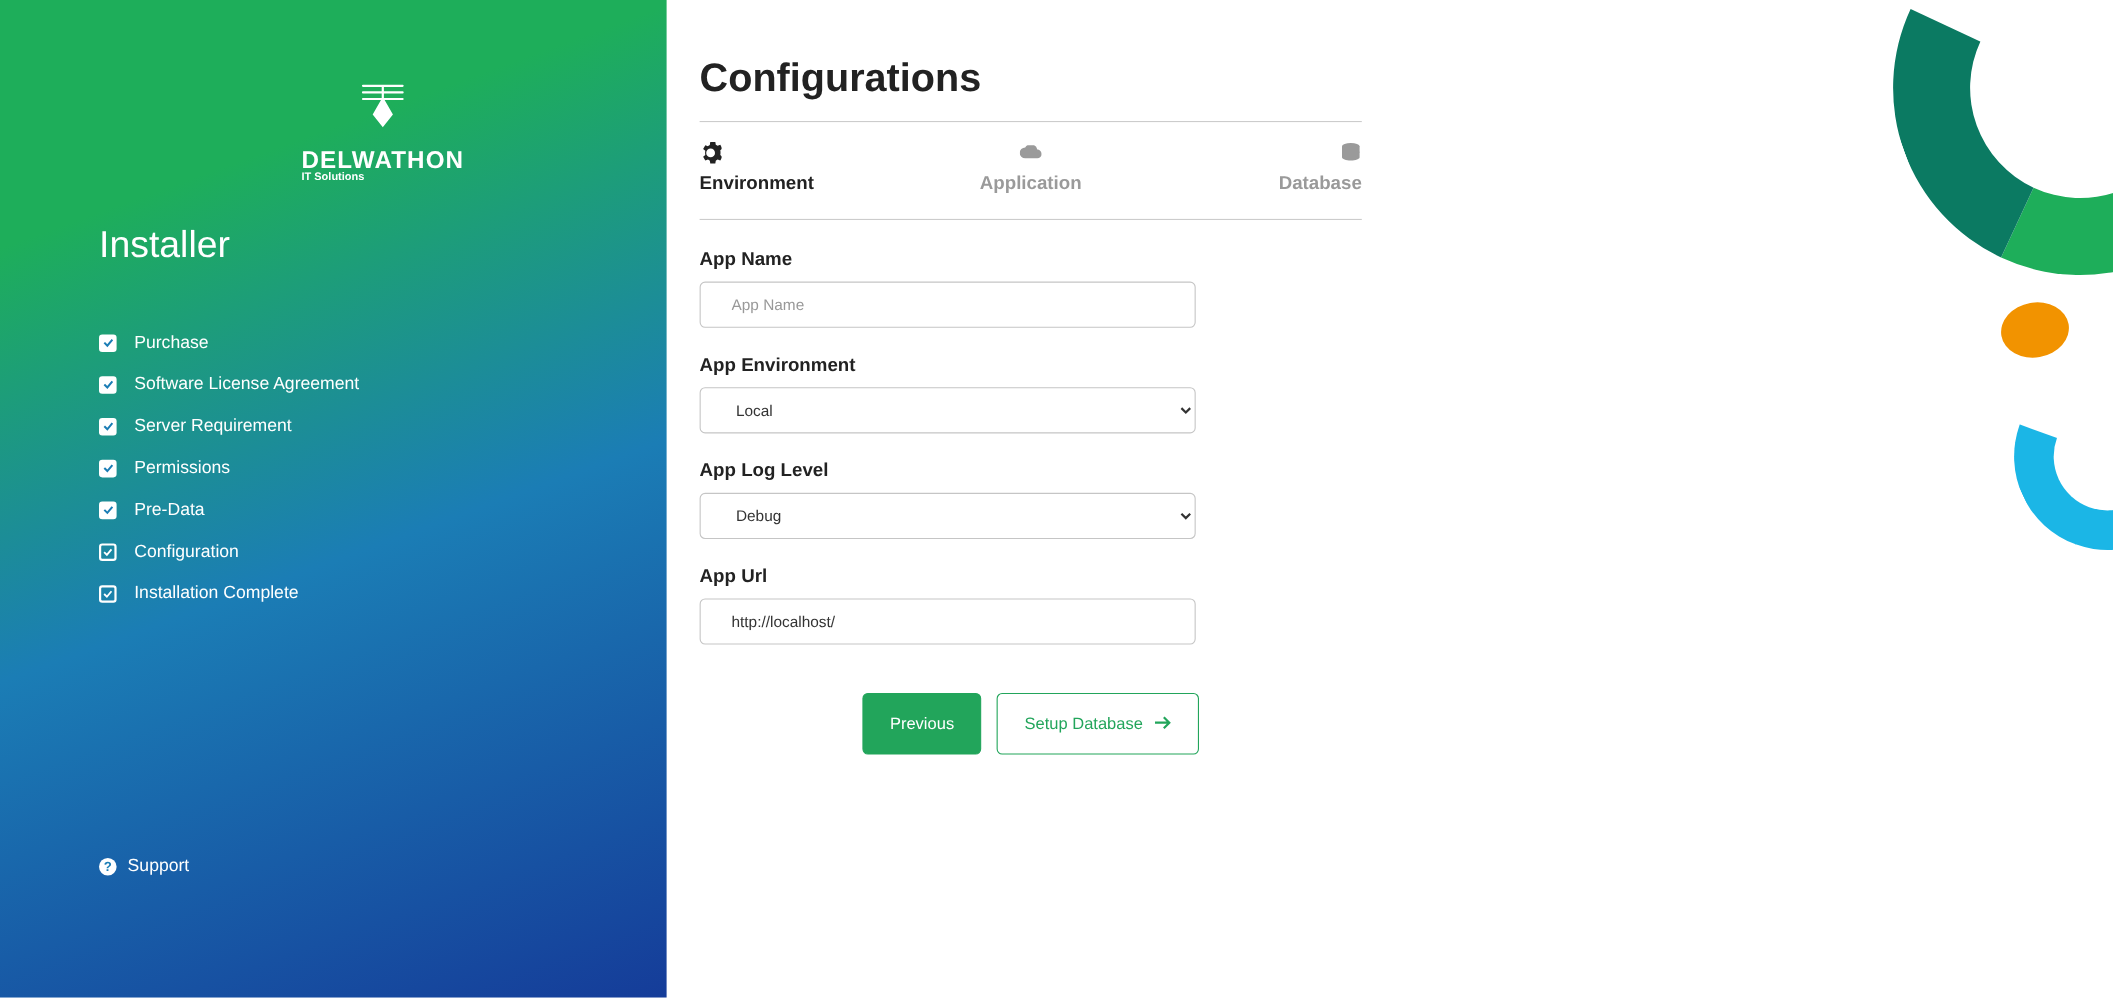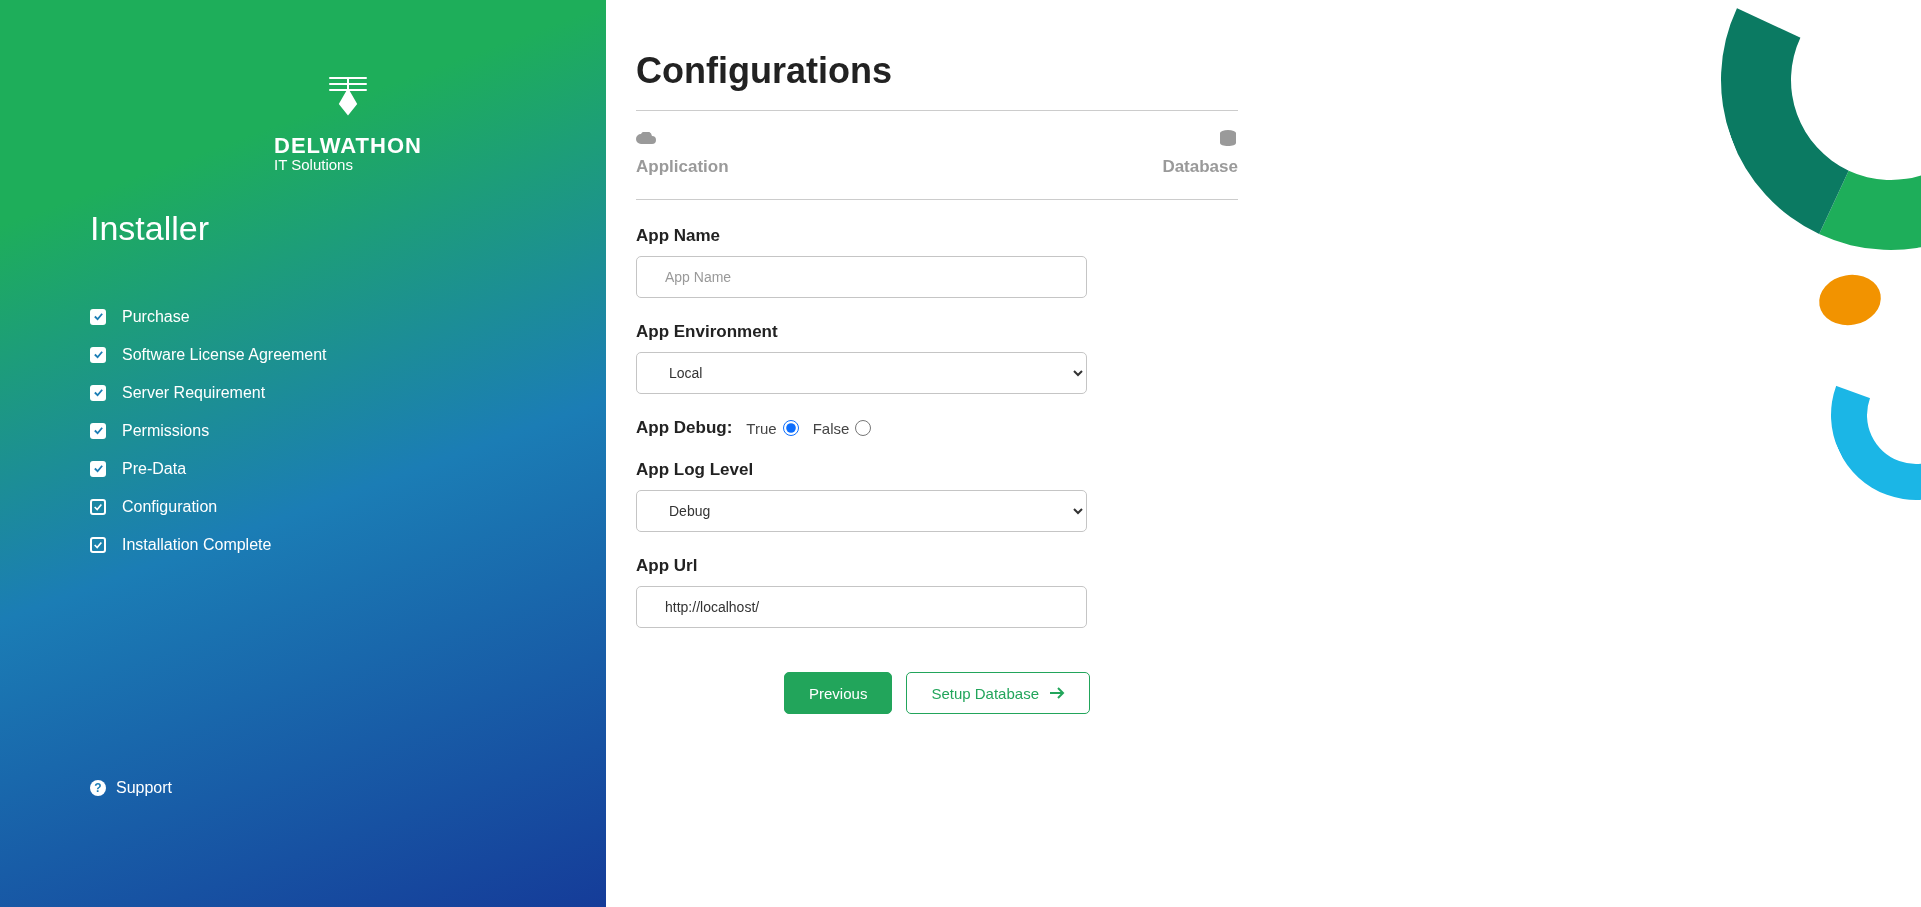--- a/index.html
+++ b/index.html
@@ -30,22 +30,22 @@
     width: 48px; height: 48px;
     color: #fff;
   }
   .logo-text-1 {
     font-size: 22px;
     font-weight: 800;
     letter-spacing: 1px;
     line-height: 1.05;
   }
   .logo-text-2 {
-    font-size: 15px;
-    font-weight: 400;
+    font-size: 10px;
+    font-weight: 700;
     line-height: 1.05;
   }
   .installer-title {
     font-size: 34px;
     font-weight: 400;
     margin-bottom: 60px;
   }
   .steps { list-style: none; }
   .steps li {
     display: flex;
@@ -176,21 +176,21 @@
     accent-color: #0d6efd;
   }
 
   .btn-row {
     display: flex;
     justify-content: center;
     gap: 14px;
     margin-top: 44px;
   }
   .btn {
-    height: 42px;
+    height: 56px;
     padding: 0 24px;
     border-radius: 5px;
     font-size: 15px;
     cursor: pointer;
     display: inline-flex;
     align-items: center;
     gap: 10px;
     font-family: inherit;
   }
   .btn-primary {
@@ -324,20 +324,28 @@
     <span class="qicon">?</span>
     <span>Support</span>
   </a>
 </div>
 
 <div class="main">
   <h1 class="page-title">Configurations</h1>
   <hr class="hr">
 
   <div class="tabs">
+    <div class="tab active">
+      <span class="ticon">
+        <svg viewBox="0 0 20 20" fill="#222">
+            <path d="M10 6a4 4 0 100 8 4 4 0 000-8zm9 4a9 9 0 01-.2 2l2 1.6-2 3.4-2.4-.9a8 8 0 01-1.7 1l-.4 2.5H9.7l-.4-2.5a8 8 0 01-1.7-1l-2.4.9-2-3.4 2-1.6A9 9 0 015 10a9 9 0 01.2-2L3.2 6.4l2-3.4 2.4.9a8 8 0 011.7-1L9.7 0h4.6l.4 2.5a8 8 0 011.7 1l2.4-.9 2 3.4-2 1.6A9 9 0 0119 10z"></path>
+          </svg>
+      </span>
+      <span>Environment</span>
+    </div>
     <div class="tab">
       <span class="ticon">
         <svg viewBox="0 0 20 12" fill="#9a9a9a">
             <path d="M16 12H5a5 5 0 010-10 6 6 0 0111 2 4 4 0 010 8z"></path>
           </svg>
       </span>
       <span>Application</span>
     </div>
     <div class="tab">
       <span class="ticon">
@@ -358,31 +366,20 @@
       <input class="text-input" type="text" placeholder="App Name" style="">
     </div>
 
     <div class="field">
       <label class="field-label">App Environment</label>
       <select class="select-input">
         <option>Local</option>
       </select>
     </div>
 
-    <div class="debug-row">
-      <span class="field-label">App Debug:</span>
-      <label class="radio-opt">
-        <span>True</span>
-        <input type="radio" name="appdebug" checked="" style="">
-      </label>
-      <label class="radio-opt">
-        <span>False</span>
-        <input type="radio" name="appdebug" style="">
-      </label>
-    </div>
 
     <div class="field">
       <label class="field-label">App Log Level</label>
       <select class="select-input">
         <option>Debug</option>
       </select>
     </div>
 
     <div class="field">
       <label class="field-label">App Url</label>

